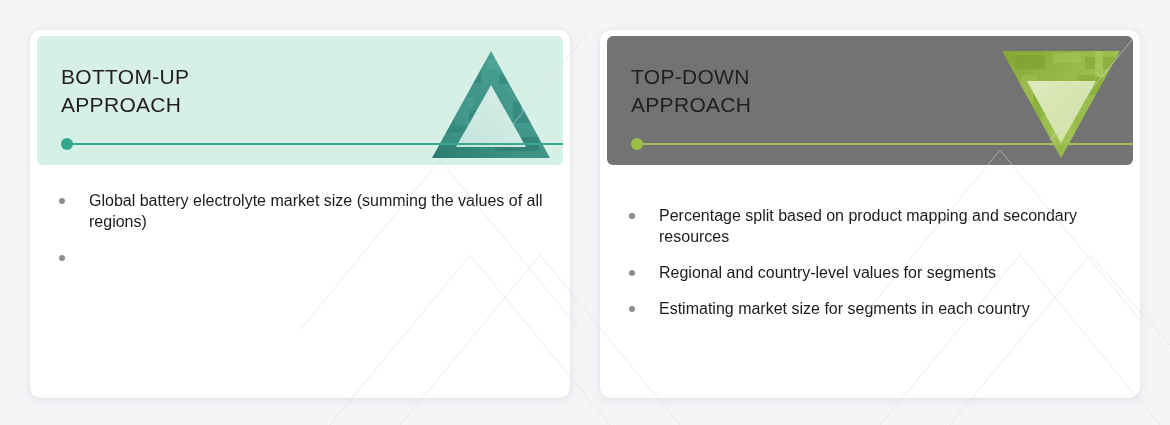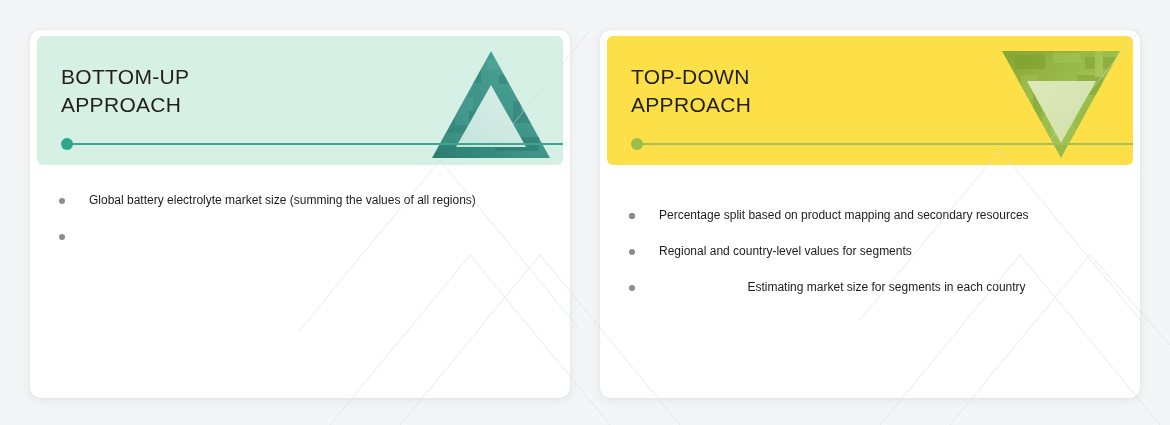--- a/index.html
+++ b/index.html
@@ -44,21 +44,21 @@
   .card-header {
     position: absolute;
     left: 7px;
     top: 6px;
     right: 7px;
     height: 129px;
     border-radius: 6px;
     overflow: hidden;
   }
   .hdr-teal  { background: #d6f0e6; text-decoration: underline; }
-  .hdr-olive { background: #fde047; }
+  .hdr-olive { background: #737373; }
 
   .card-title {
     position: absolute;
     left: 24px;
     top: 27px;
     font-size: 21px;
     line-height: 28px;
     letter-spacing: 0.3px;
     color: #231f20;
     font-weight: 400;
@@ -113,25 +113,25 @@
 
   ul.bullets {
     list-style: none;
     margin: 0;
     padding: 0;
   }
   ul.bullets li {
     position: relative;
     padding-left: 33px;
     margin-bottom: 15px;
-    font-size: 12px;
+    font-size: 16px;
     line-height: 21px;
     color: #1c1c1c;
   }
-  ul.bullets li:last-child { margin-bottom: 0; text-align: center; }
+  ul.bullets li:last-child { margin-bottom: 0; }
   ul.bullets li .dot {
     position: absolute;
     left: 3px;
     top: 8px;
     width: 6px;
     height: 6px;
     border-radius: 50%;
     background: #8d8d8d;
   }
 </style>

